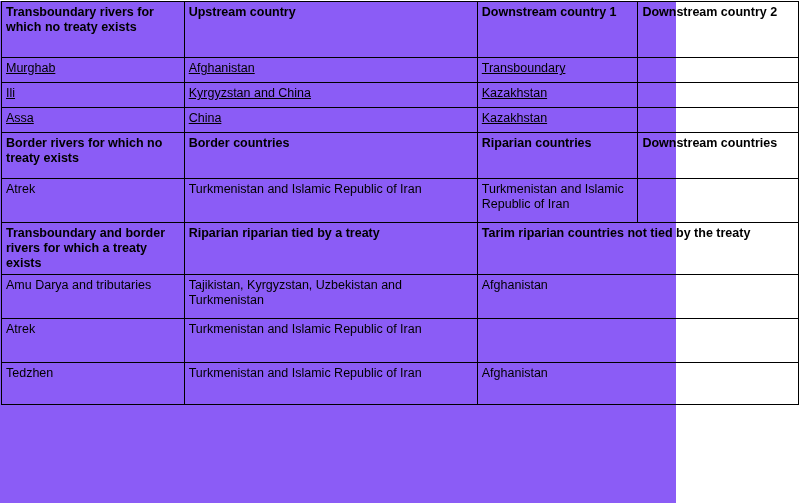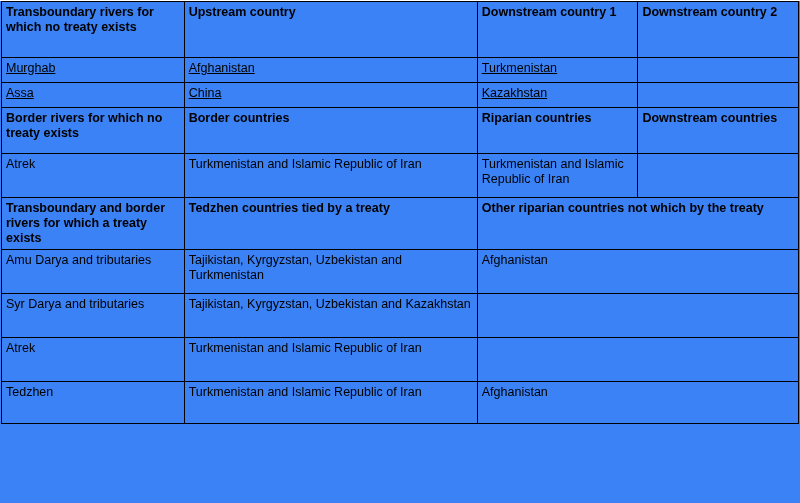--- a/index.html
+++ b/index.html
@@ -9,23 +9,23 @@
   }
   body {
     width: 800px;
     height: 503px;
     font-family: "Liberation Sans", sans-serif;
     color: #000000;
     overflow: hidden;
   }
   .page {
     position: relative;
-    width: 800px;
+    width: 676px;
     height: 503px;
-    background: #3b82f6;
+    background: #8b5cf6;
   }
   table.riv {
     border-collapse: collapse;
     width: 798px;
     margin: 1px 0 0 1px;
     table-layout: fixed;
   }
   table.riv td {
     border: 1px solid #000000;
     vertical-align: top;
@@ -63,21 +63,27 @@
       <tr class="tall-hdr">
         <td class="hdr">Transboundary rivers for which no treaty exists</td>
         <td class="hdr">Upstream country</td>
         <td class="hdr">Downstream country 1</td>
         <td class="hdr">Downstream country 2</td>
       </tr>
 
       <tr class="thinrow">
         <td>Murghab</td>
         <td>Afghanistan</td>
-        <td>Turkmenistan</td>
+        <td>Transboundary</td>
+        <td></td>
+      </tr>
+      <tr class="thinrow">
+        <td>Ili</td>
+        <td>Kyrgyzstan and China</td>
+        <td>Kazakhstan</td>
         <td></td>
       </tr>
       <tr class="thinrow">
         <td>Assa</td>
         <td>China</td>
         <td>Kazakhstan</td>
         <td></td>
       </tr>
 
       <tr class="midrow">
@@ -89,33 +95,28 @@
 
       <tr class="bigrow">
         <td>Atrek</td>
         <td>Turkmenistan and Islamic Republic of Iran</td>
         <td>Turkmenistan and Islamic Republic of Iran</td>
         <td></td>
       </tr>
 
       <tr class="midrow">
         <td class="hdr">Transboundary and border rivers for which a treaty exists</td>
-        <td class="hdr">Tedzhen countries tied by a treaty</td>
-        <td class="hdr" colspan="2">Other riparian countries not which by the treaty</td>
+        <td class="hdr">Riparian riparian tied by a treaty</td>
+        <td class="hdr" colspan="2">Tarim riparian countries not tied by the treaty</td>
       </tr>
 
       <tr class="bigrow">
         <td>Amu Darya and tributaries</td>
         <td>Tajikistan, Kyrgyzstan, Uzbekistan and Turkmenistan</td>
         <td colspan="2">Afghanistan</td>
-      </tr>
-      <tr class="bigrow">
-        <td>Syr Darya and tributaries</td>
-        <td>Tajikistan, Kyrgyzstan, Uzbekistan and Kazakhstan</td>
-        <td colspan="2"></td>
       </tr>
       <tr class="bigrow">
         <td>Atrek</td>
         <td>Turkmenistan and Islamic Republic of Iran</td>
         <td colspan="2"></td>
       </tr>
       <tr class="lastrow">
         <td>Tedzhen</td>
         <td>Turkmenistan and Islamic Republic of Iran</td>
         <td colspan="2">Afghanistan</td>

